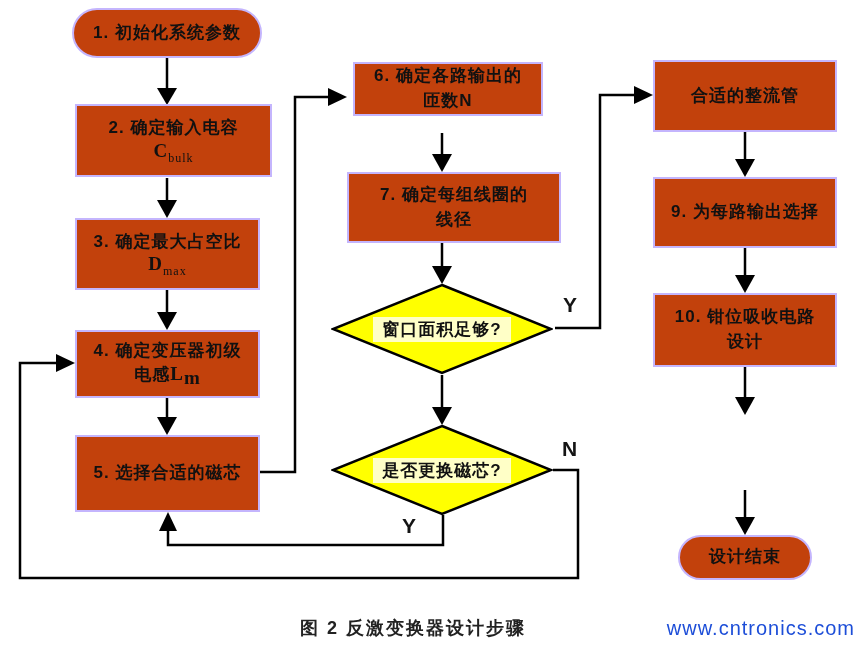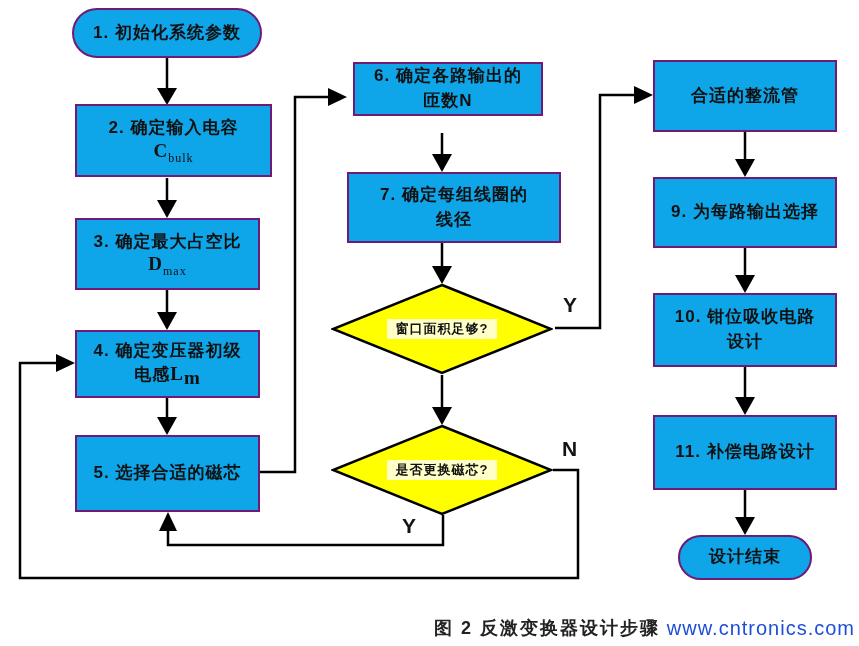--- a/index.html
+++ b/index.html
@@ -4,40 +4,40 @@
 <style>
   html,body{margin:0;padding:0;background:#ffffff;}
   .canvas{
     position:relative;width:859px;height:646px;background:#ffffff;overflow:hidden;
     font-family:"Liberation Sans","DejaVu Sans",sans-serif;color:#111;
   }
   .wires{position:absolute;left:0;top:0;z-index:0;}
   .node{
     position:absolute;z-index:1;display:flex;flex-direction:column;
     align-items:center;justify-content:center;text-align:center;
-    background:#0ea5e9;border:2px solid #701a75;box-sizing:border-box;
+    background:#c2410c;border:2px solid #c4b5fd;box-sizing:border-box;
     font-weight:bold;font-size:17px;line-height:1.45;letter-spacing:1px;
   }
   .stadium{border-radius:26px;}
   .endcap{border-radius:23px;}
   .diamond{position:absolute;z-index:1;display:flex;align-items:center;justify-content:center;background:transparent;border:none;}
   .diamond svg{position:absolute;left:0;top:0;}
   .dlabel{
-    position:relative;z-index:2;font-weight:bold;font-size:13px;letter-spacing:1px;
+    position:relative;z-index:2;font-weight:bold;font-size:17px;letter-spacing:1px;
     background:rgba(255,255,255,0.78);padding:1px 9px;
   }
   .formula{font-family:"Liberation Serif",serif;font-weight:bold;font-size:19px;line-height:1.1;}
   .formula sub{font-size:12px;font-weight:normal;}
   .l2mix{line-height:1.1;}
   .branch{
     position:absolute;z-index:2;font-weight:bold;font-size:21px;
     font-family:"Liberation Sans",sans-serif;color:#141414;
   }
   .caption{
-    position:absolute;left:300px;top:616px;width:360px;text-align:right;z-index:2;
+    position:absolute;left:300px;top:616px;width:360px;text-align:left;z-index:2;
     font-weight:bold;font-size:18px;letter-spacing:2px;color:#222;
   }
   .watermark{
     position:absolute;left:660px;top:617px;width:195px;z-index:2;text-align:right;
     font-size:20px;color:#1d4ed8;font-family:"Liberation Sans",sans-serif;letter-spacing:1px;
   }
 </style>
 </head>
 <body>
 
@@ -133,23 +133,20 @@
 
   <div class="node" style="left:653px;top:177px;width:184px;height:71px">
     <div>9. 为每路输出选择</div>
   </div>
 
   <div class="node" style="left:653px;top:293px;width:184px;height:74px">
     <div>10. 钳位吸收电路</div>
     <div>设计</div>
   </div>
 
-  <div class="node" style="left:653px;top:415px;width:184px;height:75px">
-    <div>11. 补偿电路设计</div>
-  </div>
 
   <div class="node endcap" style="left:678px;top:535px;width:134px;height:45px">
     <span>设计结束</span>
   </div>
 
   <div class="branch" style="left:563px;top:293px">Y</div>
   <div class="branch" style="left:562px;top:437px">N</div>
   <div class="branch" style="left:402px;top:514px">Y</div>
 
   <div class="caption">图 2 反激变换器设计步骤</div>

